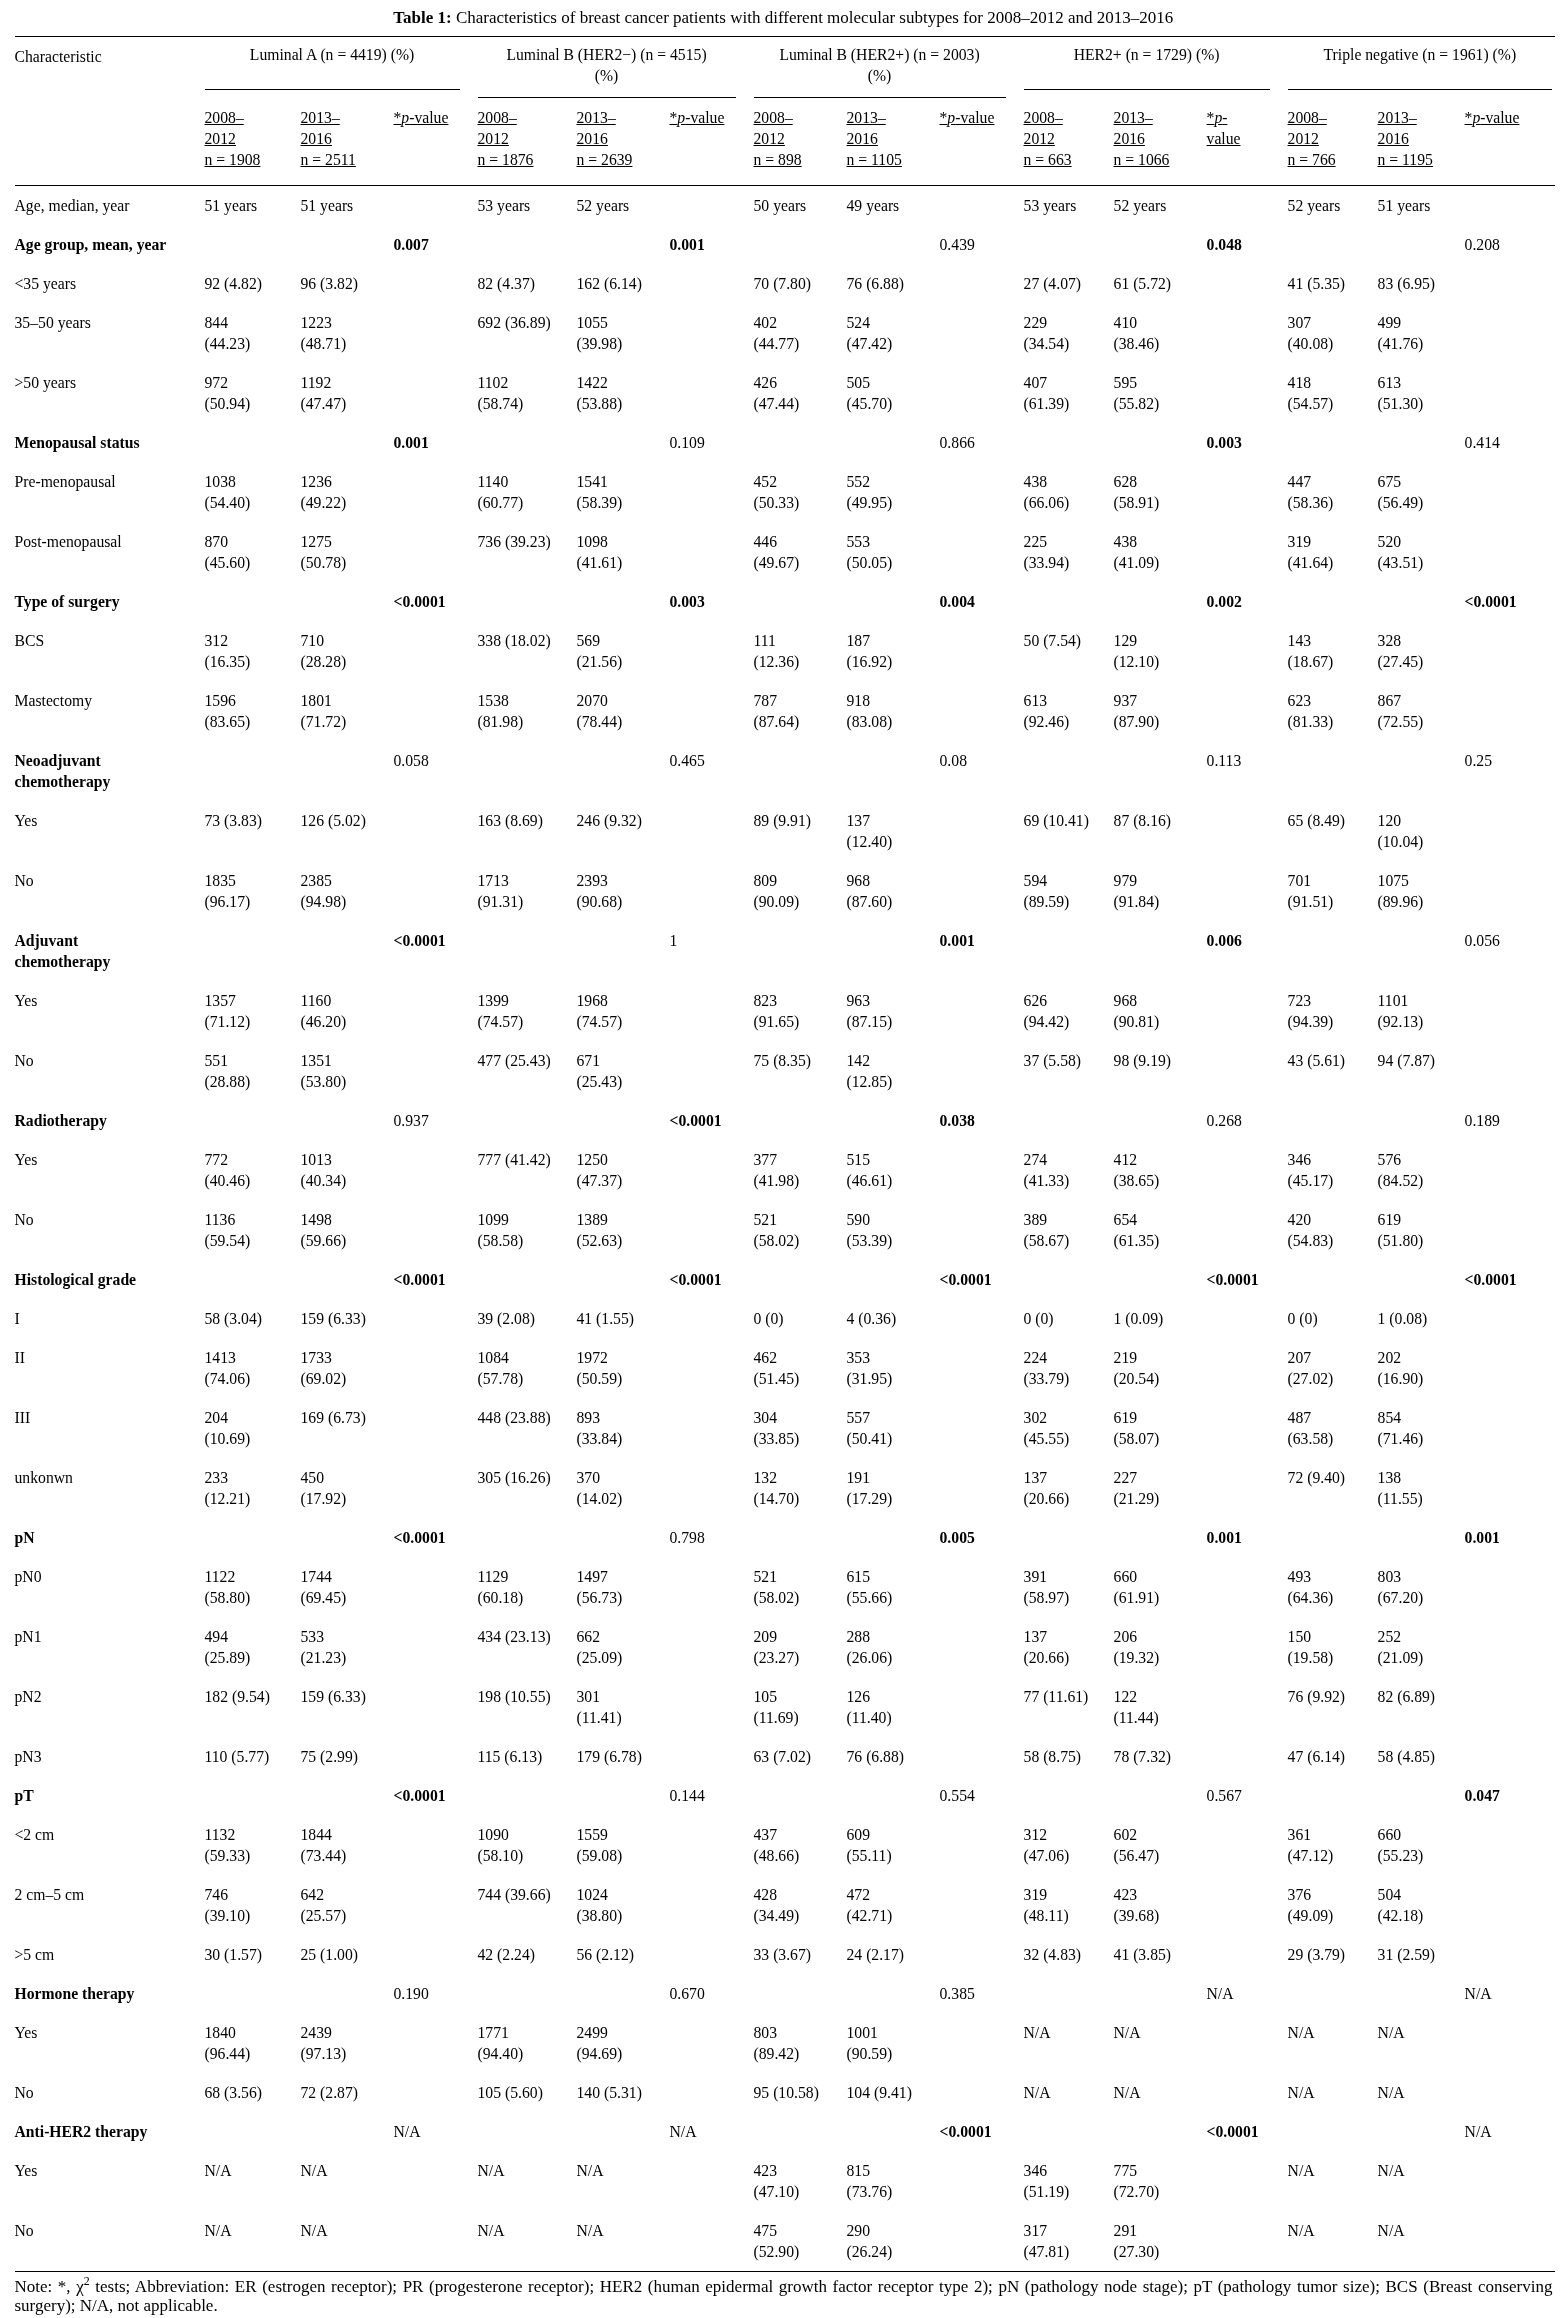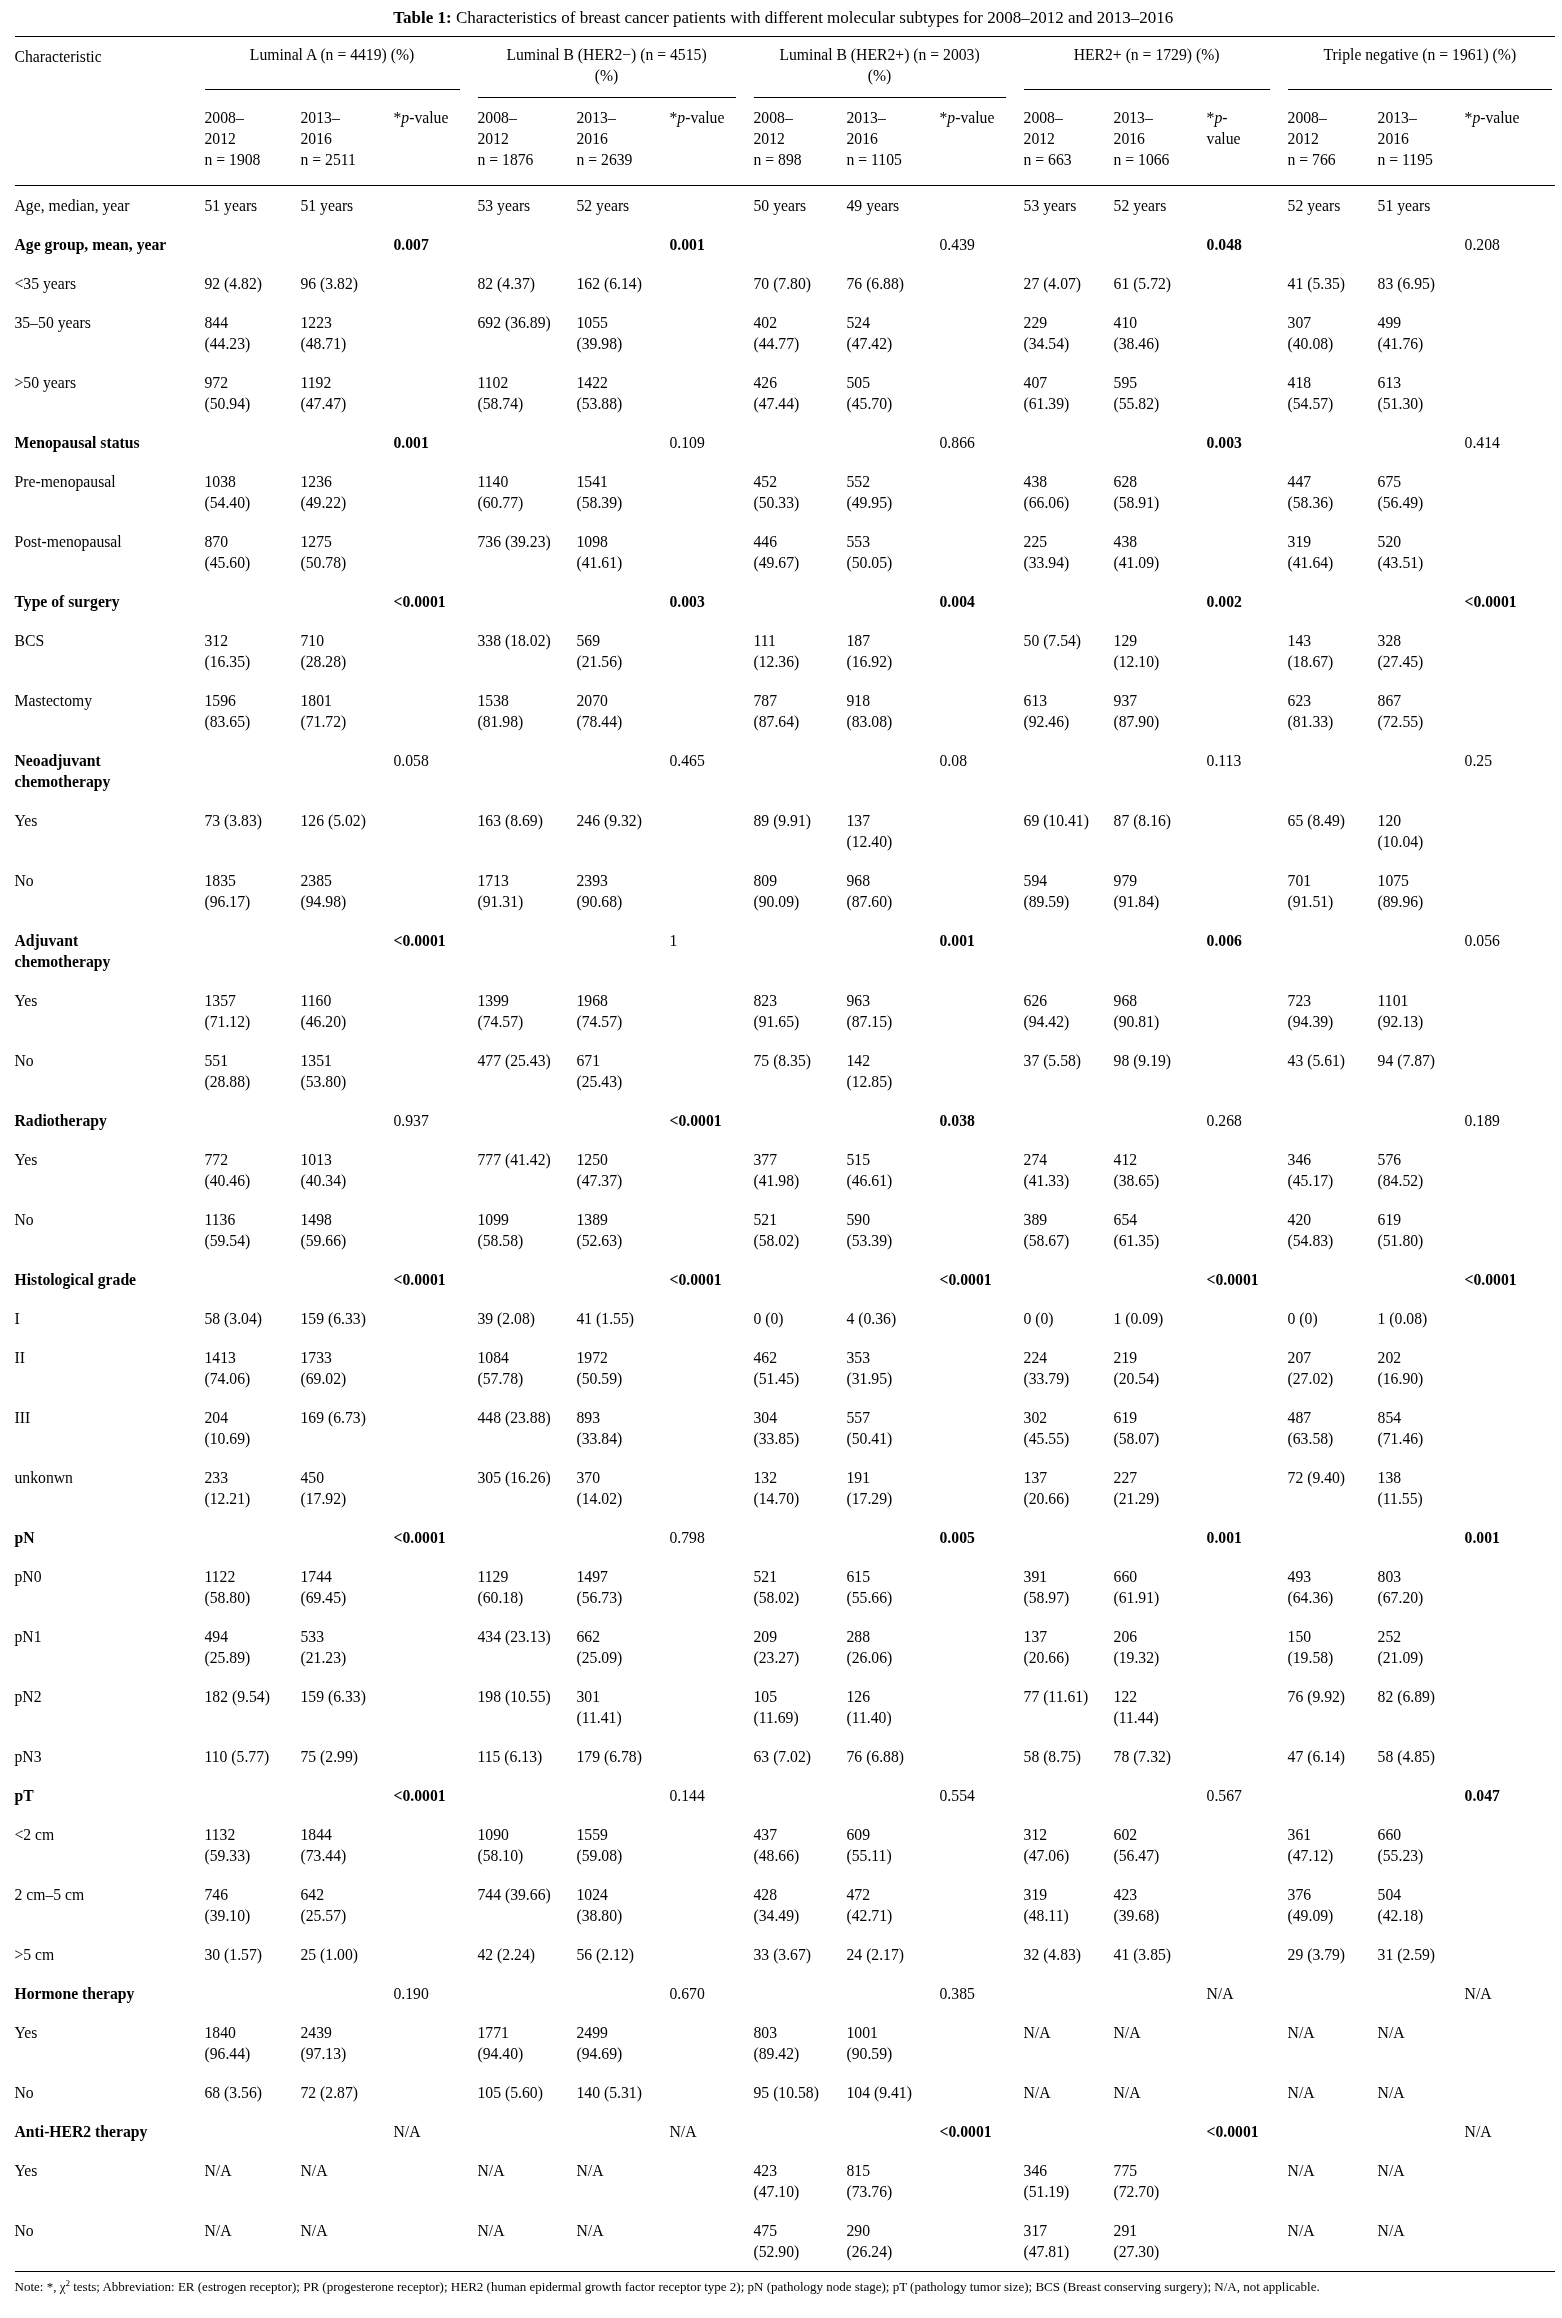--- a/index.html
+++ b/index.html
@@ -9,26 +9,26 @@
   .title { text-align: center; font-size: 17px; line-height: 23px; margin-bottom: 7.2px; }
   .b { font-weight: bold; }
   table { border-collapse: collapse; table-layout: fixed; width: 1538px;
           border-top: 1.8px solid #000; border-bottom: 1.8px solid #000; font-size: 15.7px; }
   th, td { font-weight: normal; text-align: left; vertical-align: top; line-height: 21px; padding: 0; }
   th.charcol { vertical-align: top; padding-top: 8.4px; border-bottom: 1.2px solid #000; }
   th.group { padding-top: 7.2px; vertical-align: top; }
   .group-inner { white-space: pre-line; text-align: center; border-bottom: 1.2px solid #000;
                  min-height: 46px; margin-right: 18px; padding-bottom: 11px; }
   .group-inner.last { margin-right: 2.4px; }
-  tr.sub th { border-bottom: 1.2px solid #000; padding: 8.4px 23px 15.7px 0; white-space: pre-line; }
+  tr.sub th { border-bottom: 1.2px solid #000; padding: 8.4px 23px 15.7px 0; white-space: pre-line; text-decoration: underline; }
   tr.sub th.pcol { padding-right: 29px; }
   tbody td { padding: 9px 23px 9px 0; }
   td.rowlabel { padding-right: 27px; }
   td.pcell { padding-right: 4.8px; }
-  .note { font-size: 13px; line-height: 18.7px; margin-top: 6px; width: 1538px; text-align: justify; }
+  .note { font-size: 17px; line-height: 18.7px; margin-top: 6px; width: 1538px; text-align: justify; }
   sup { font-size: 70%; vertical-align: super; line-height: 0; }
   i { font-style: italic; }
 </style>
 </head>
 <body>
 
 <div class="page">
   <div class="title">
     <span class="b">Table 1:</span>
     <span>Characteristics of breast cancer patients with different molecular subtypes for 2008–2012 and 2013–2016</span>

